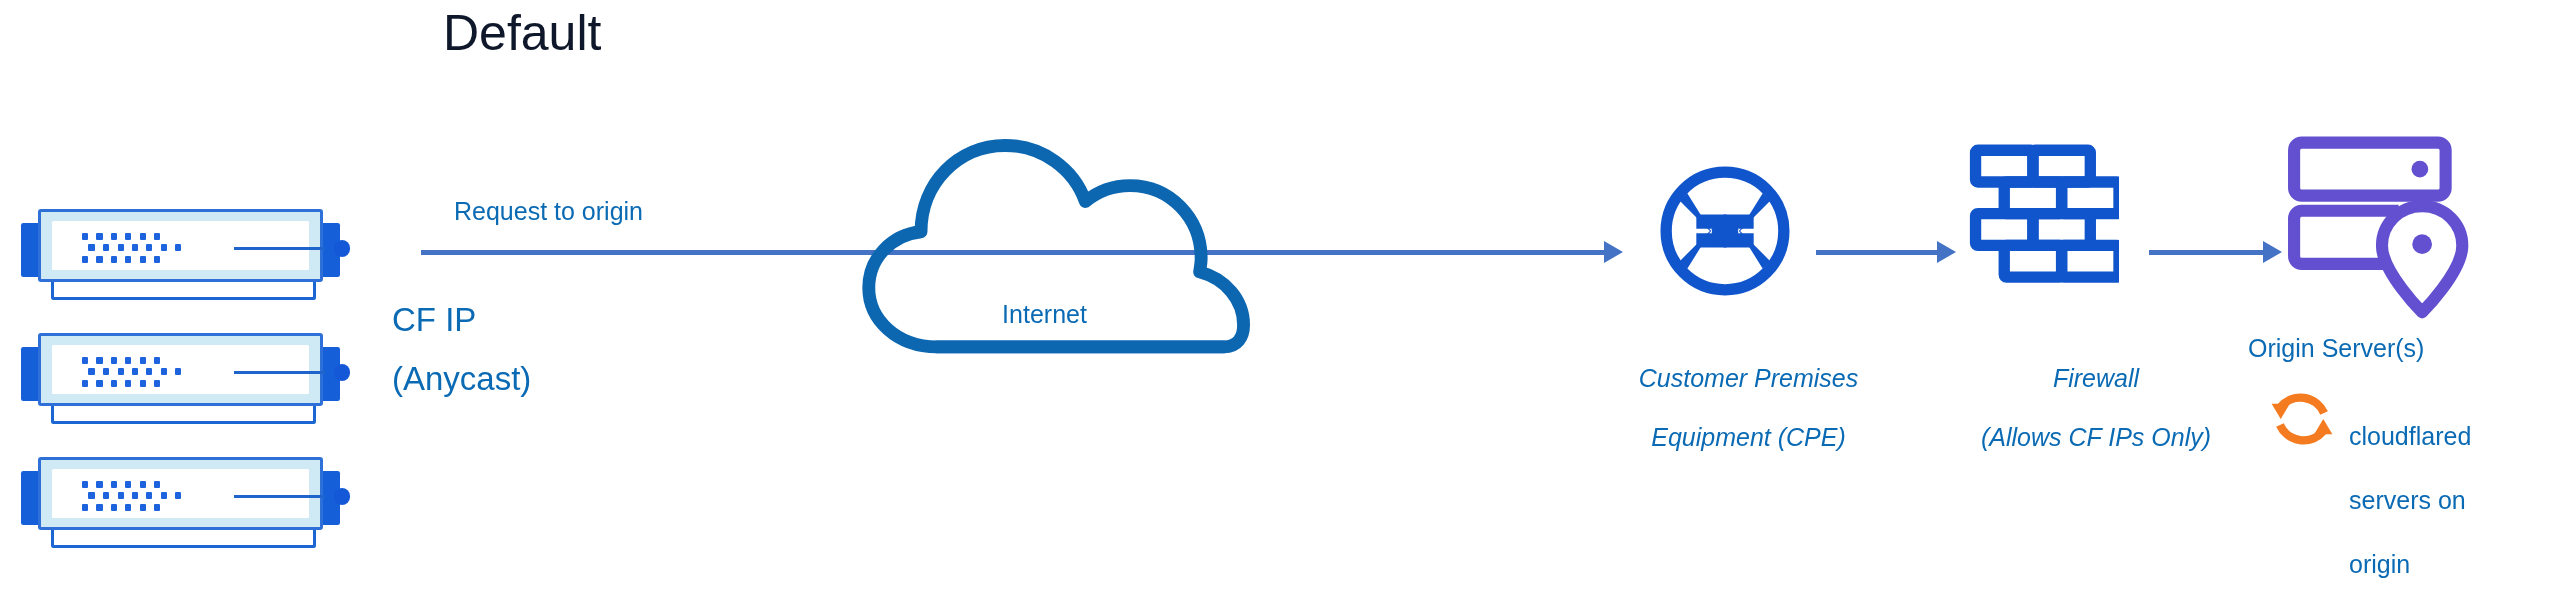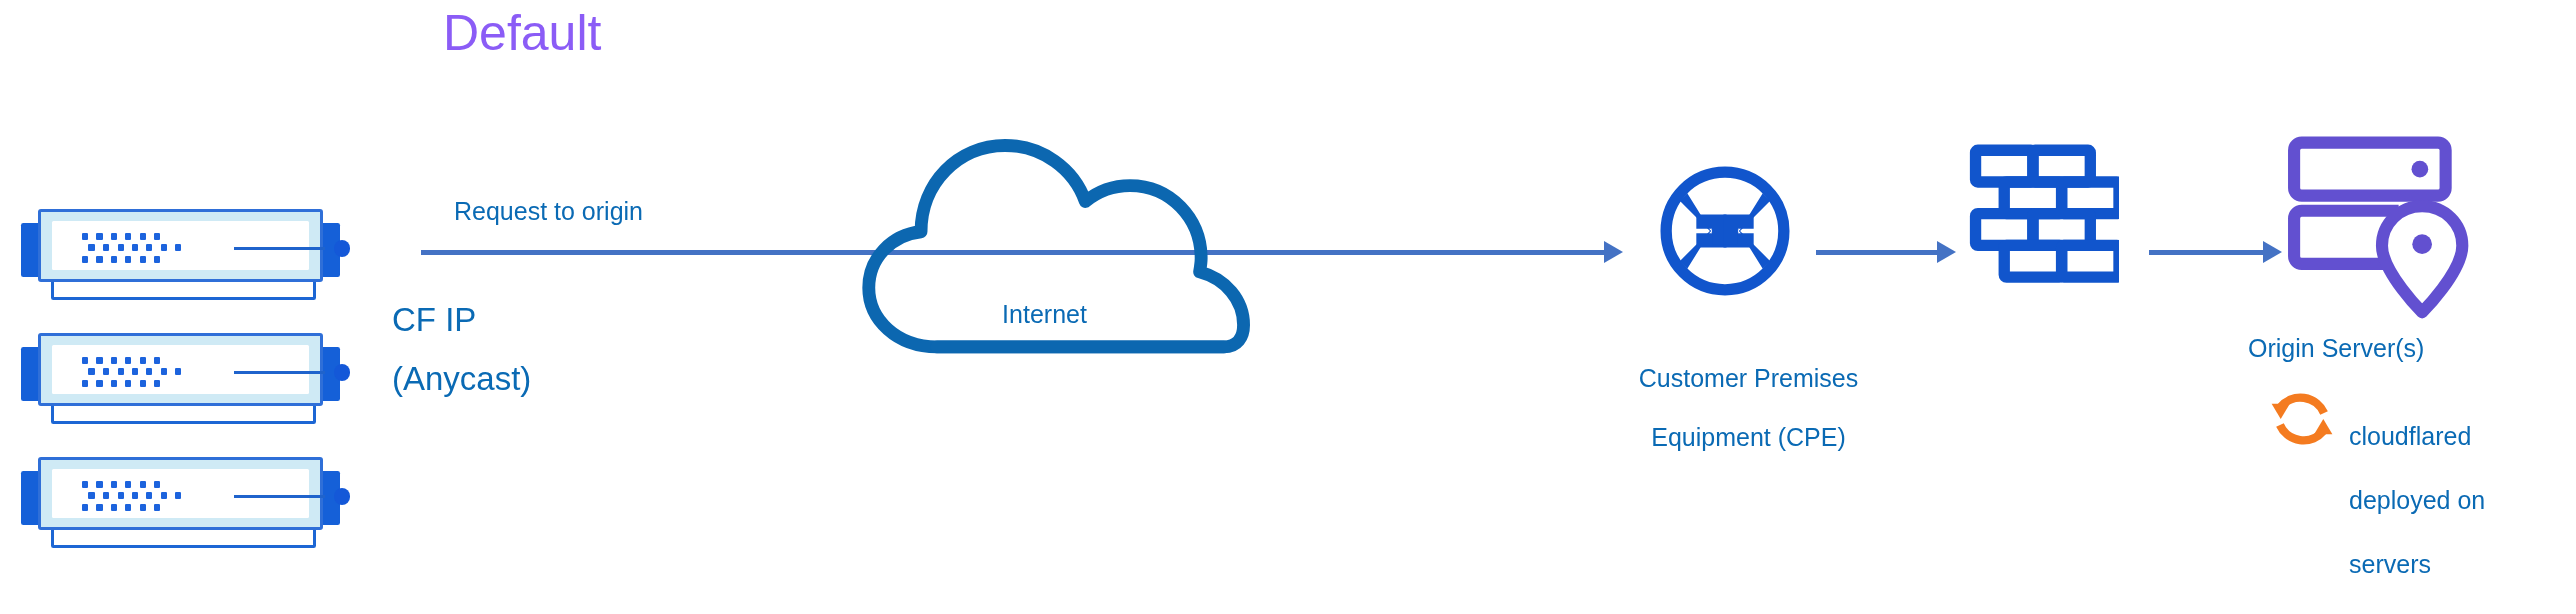--- a/index.html
+++ b/index.html
@@ -12,21 +12,21 @@
   }
   .stage { position:absolute; inset:0; }
 
   
   .abs { position:absolute; }
 
   
   #diagram-title {
     left:443px; top:0px;
     font-size:50px; line-height:67px;
-    color:#8b5cf6; font-weight:400;
+    color:#0f172a; font-weight:400;
     letter-spacing:0px; white-space:nowrap;
   }
 
   
   #cloudflare-logo { left:30px; top:83px; width:325px; height:129px; }
   #cloudflare-logo .cf-mark { position:absolute; left:91px; top:0px; width:151px; height:72px; }
   #cloudflare-logo .cf-word {
     position:absolute; left:0px; top:72px; width:325px;
     text-align:center;
     font-size:36px; font-weight:700; letter-spacing:4.5px;
@@ -78,21 +78,21 @@
     border-top:11.4px solid transparent;
     border-bottom:11.4px solid transparent;
     border-left:19.7px solid #4472c4;
   }
 
   
   .label {
     color:#0a6ab4; font-size:23.5px; line-height:29.5px;
     white-space:pre-line;
   }
-  .label.center { text-align:center; }
+  .label.center { text-align:center;font-style:italic; }
 
   #label-request-to-origin { left:454px; top:197px; font-size:25px; }
   #label-cf-ip            { left:392px; top:275px; font-size:33px; }
   #label-internet         { left:878px; top:300px; font-size:25px; width:333px; text-align:center; }
   #label-cpe              { left:1529px; top:334px; width:439px; text-align:center; font-size:25px; }
   #label-firewall         { left:1884px; top:334px; width:424px; text-align:center; font-size:25px; }
   #label-origin-server    { left:2248px; top:334px; width:333px; text-align:left; font-size:25px; }
   #label-cloudflared      { left:2349px; top:388px; width:197px; font-size:25px; line-height:32px; }
 
   
@@ -278,20 +278,24 @@
         <rect x="124" y="50" width="76" height="42" rx="3"></rect>
 
         <rect x="10" y="92" width="76" height="42" rx="3"></rect>
         <rect x="86" y="92" width="76" height="42" rx="3"></rect>
 
         <rect x="48" y="134" width="76" height="42" rx="3"></rect>
         <rect x="124" y="134" width="76" height="42" rx="3"></rect>
       </g>
     </svg>
   </div>
+  <div class="abs label center" id="label-firewall">
+    <div>Firewall</div>
+    <div>(Allows CF IPs Only)</div>
+  </div>
 
   <div class="abs arrow-shaft" style="left:2149px; top:250px; width:114px;"></div>
   <div class="abs arrow-head" style="left:2263px; top:241px;"></div>
 
   <div class="abs" id="origin-server-icon">
     <svg viewBox="0 0 260 260" width="197" height="197" aria-hidden="true">
 
       <rect x="12" y="14" width="200" height="70" rx="10" fill="none" stroke="#6250d0" stroke-width="16"></rect>
       <circle cx="178" cy="49" r="11" fill="#6250d0"></circle>
 
@@ -309,18 +313,18 @@
       <g fill="none" stroke="#f47b20" stroke-width="11" stroke-linecap="butt">
         <path d="M22 34 A34 34 0 0 1 79 42"></path>
         <path d="M78 66 A34 34 0 0 1 21 58"></path>
       </g>
       <path d="M10 30 L34 30 L22 50 Z" fill="#f47b20"></path>
       <path d="M90 70 L66 70 L78 50 Z" fill="#f47b20"></path>
     </svg>
   </div>
   <div class="abs label" id="label-cloudflared">
     <div>cloudflared</div>
-    <div>deployed on</div>
-    <div>servers</div>
+    <div>servers on</div>
+    <div>origin</div>
   </div>
 
 </div>
 
 
 </body></html>

